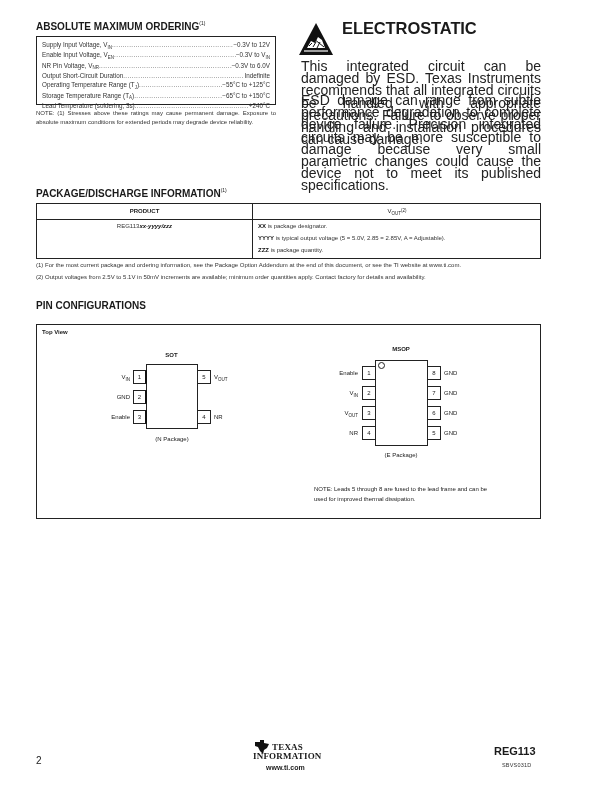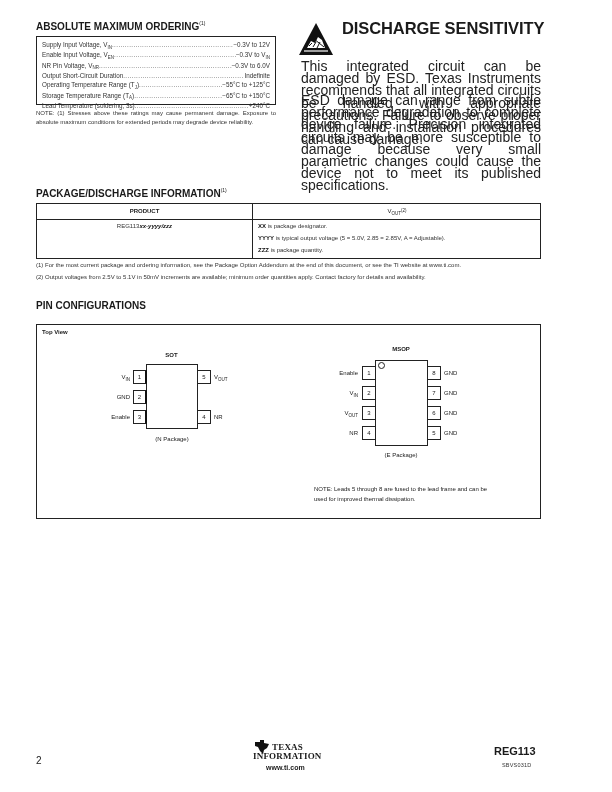--- a/index.html
+++ b/index.html
@@ -94,21 +94,21 @@
 </div>
 <div id="ratings-note" class="abs">NOTE: (1) Stresses above these ratings may cause permanent damage. Exposure to absolute maximum conditions for extended periods may degrade device reliability.</div>
 
 <svg id="esd-icon" class="abs" viewBox="0 0 36 36">
   <polygon points="18,2 35,34 1,34" fill="#111"></polygon>
   <path d="M9 27 L13 20 L17 22 L20 16 L24 19 L27 27 Z" fill="#fff"></path>
   <path d="M11 25 L14 22 M15 26 L18 21 M19 27 L22 21 M16 18 L26 26" stroke="#111" stroke-width="1" fill="none"></path>
   <path d="M6 30 L30 30" stroke="#fff" stroke-width="1.2"></path>
 </svg>
 <div id="esd-title" class="abs">
-  <div>DISCHARGE SENSITIVITY</div>
+  <div>ELECTROSTATIC</div>
 </div>
 <p class="abs esd-p" style="top:60px;">This integrated circuit can be damaged by ESD. Texas Instruments recommends that all integrated circuits be handled with appropriate precautions. Failure to observe proper handling and installation procedures can cause damage.</p>
 <p class="abs esd-p" style="top:94px;">ESD damage can range from subtle performance degradation to complete device failure. Precision integrated circuits may be more susceptible to damage because very small parametric changes could cause the device not to meet its published specifications.</p>
 
 <div id="order-title" class="abs h2"><span>PACKAGE/DISCHARGE INFORMATION</span><sup>(1)</sup></div>
 
 <div id="order-table" class="abs">
   <div class="hdr"></div>
   <div class="vdiv"></div>
   <div class="th" style="left:0;width:215px;">PRODUCT</div>

